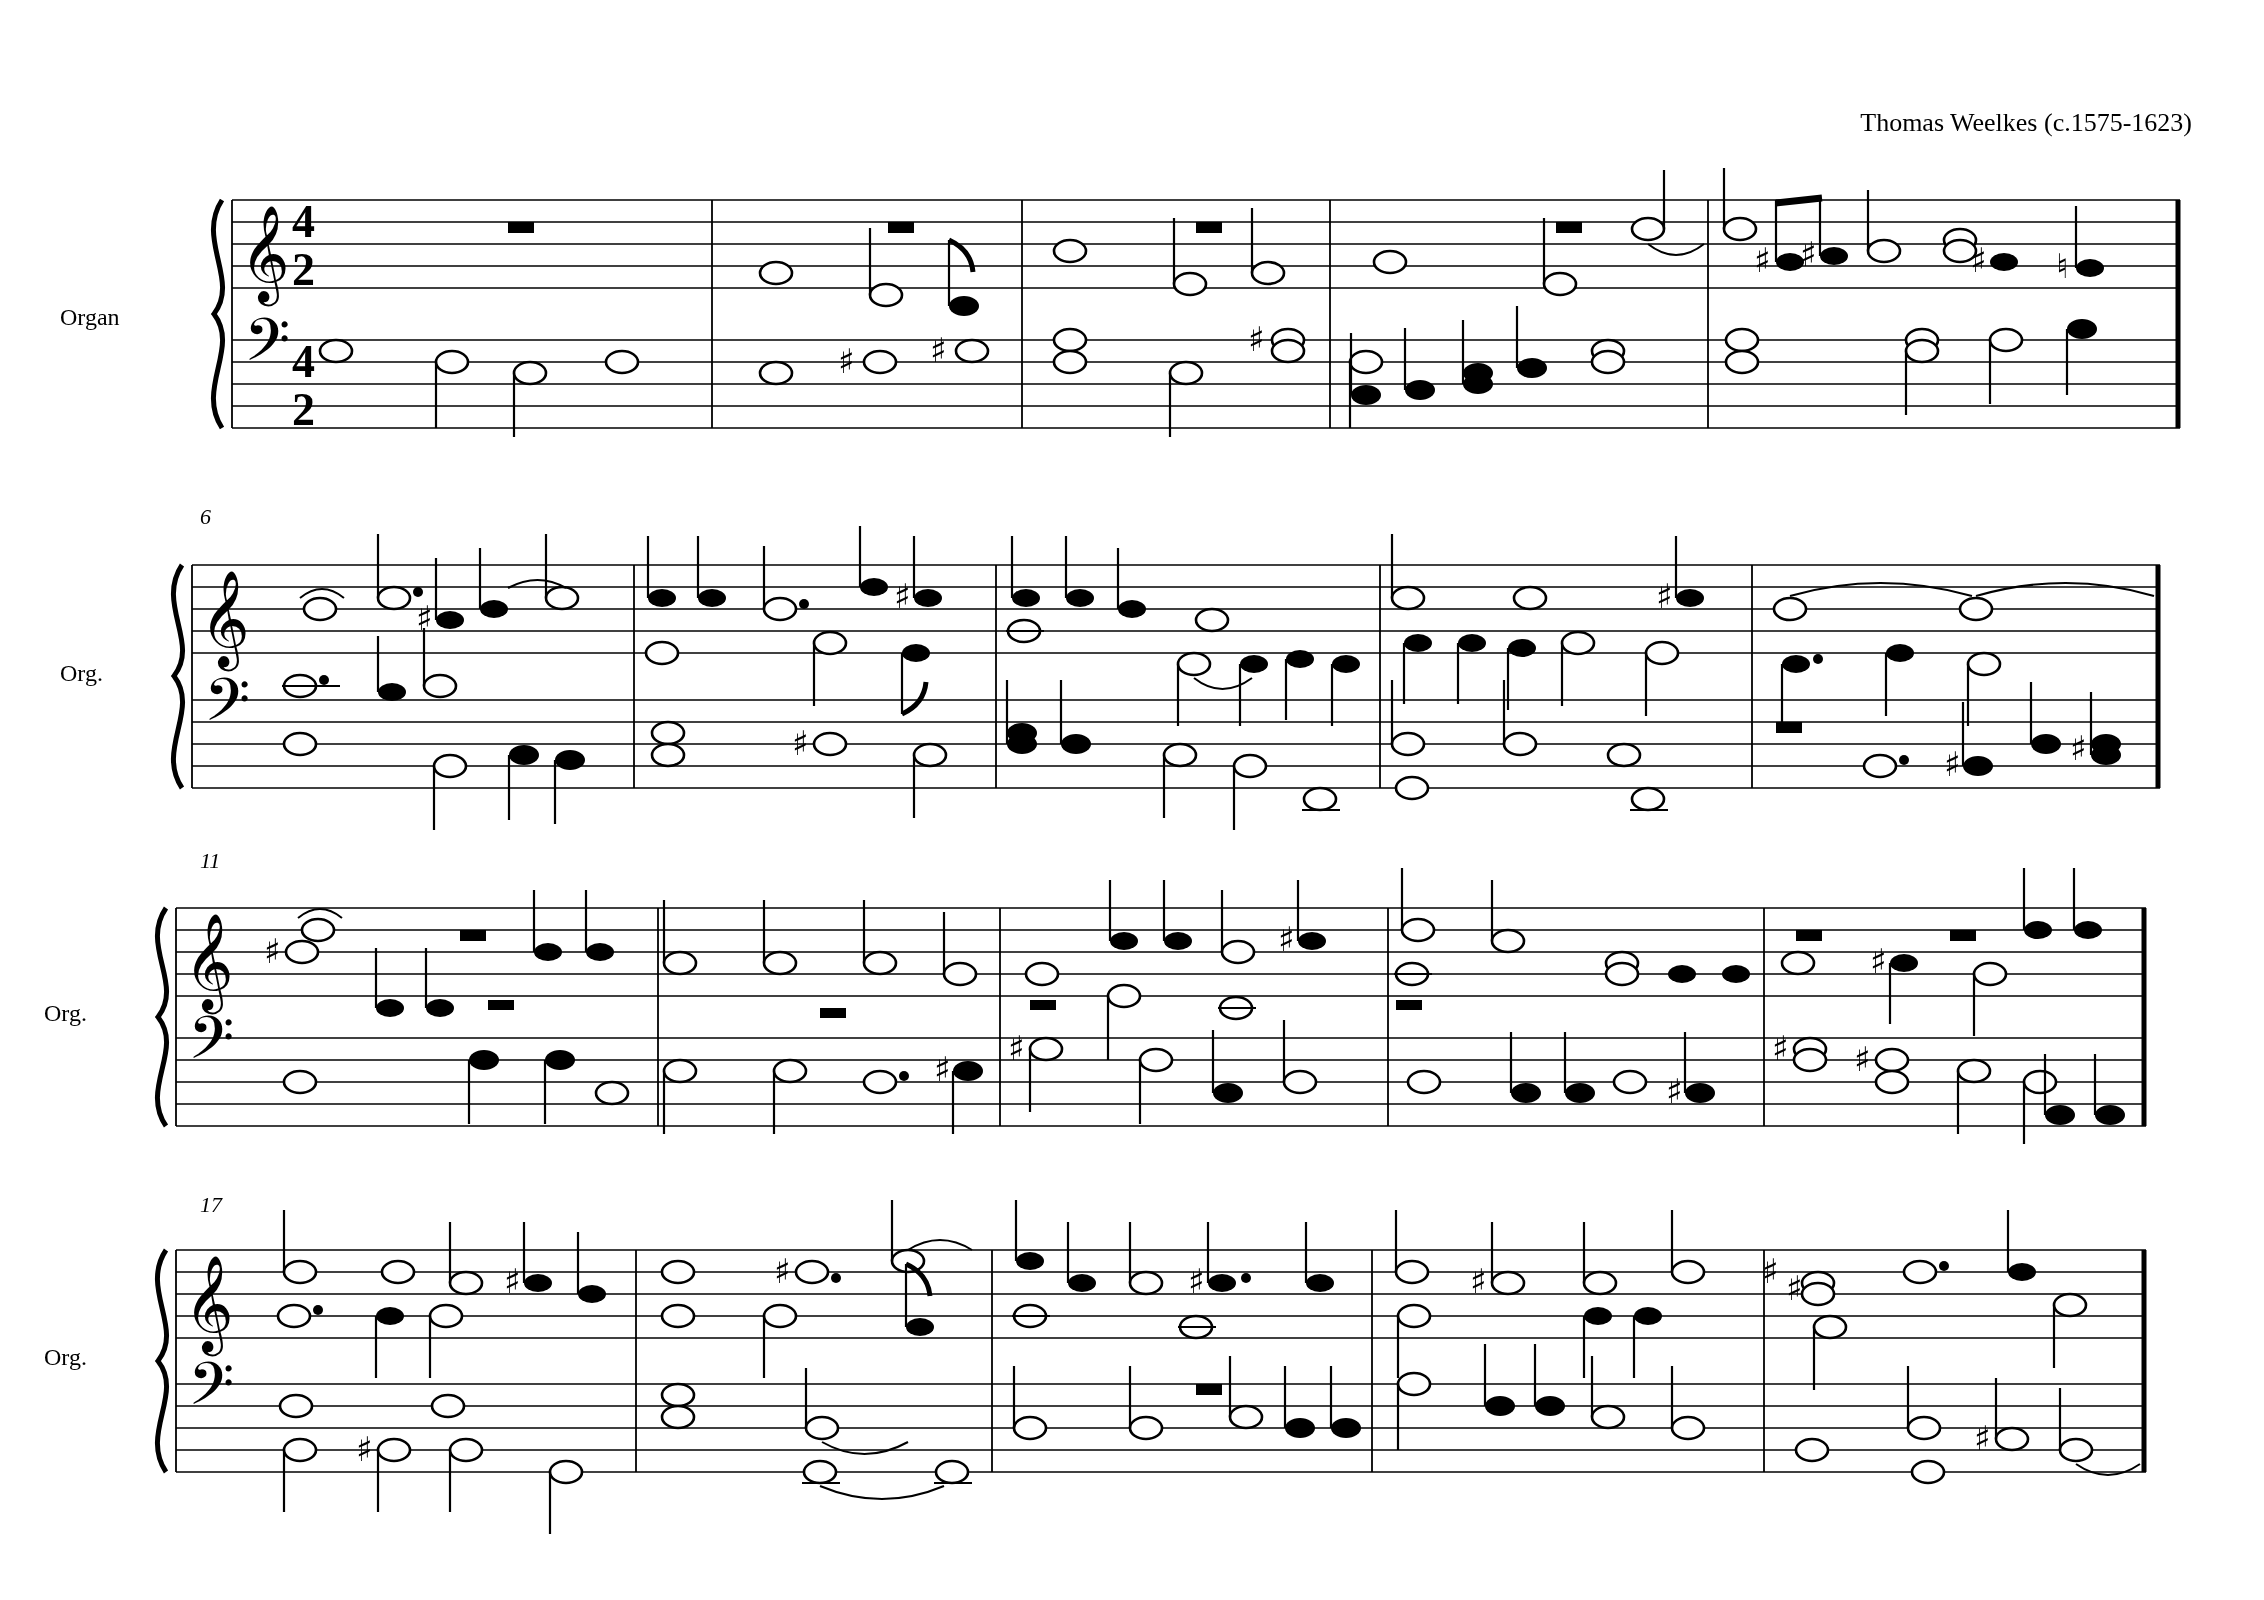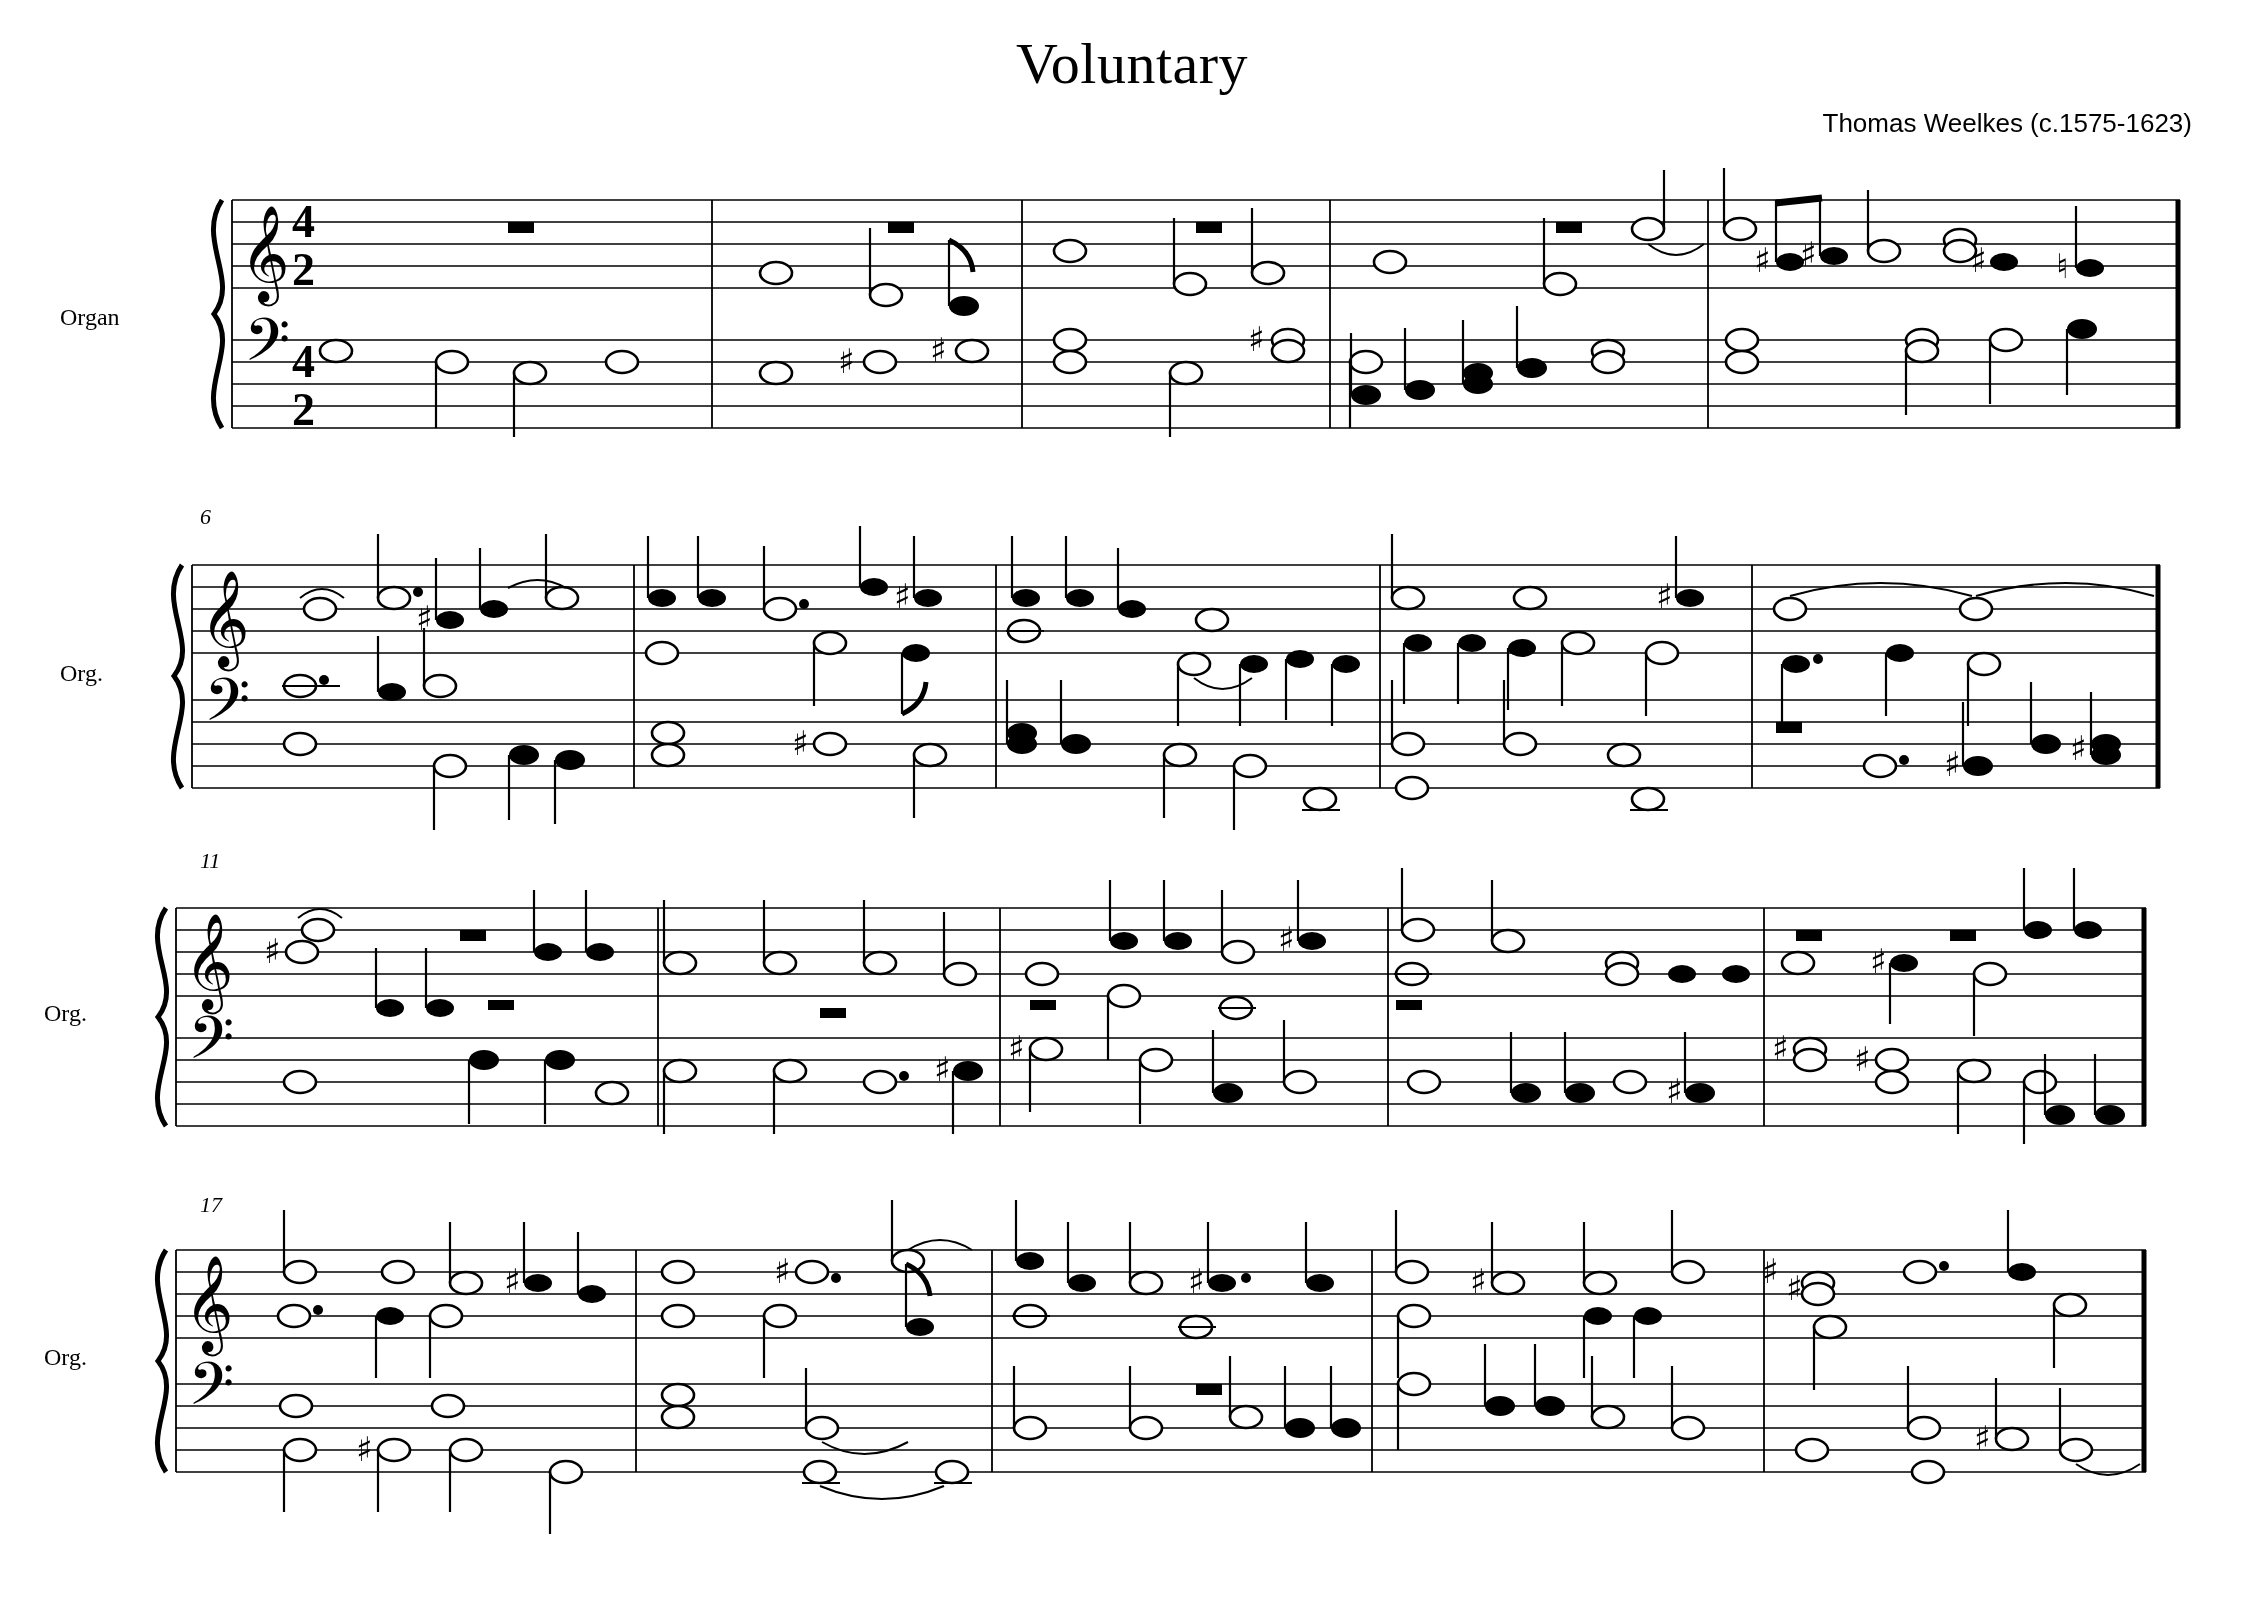--- a/index.html
+++ b/index.html
@@ -28,21 +28,21 @@
     text-align: center;
     font-size: 58px;
     font-family: "Liberation Serif", serif;
     letter-spacing: 0.5px;
   }
   .composer {
     position: absolute;
     top: 108px;
     right: 72px;
     font-size: 26px;
-    font-family: Liberation Sans, sans-serif;
+    font-family: Liberation Serif, serif;
   }
   .instrument-label {
     position: absolute;
     font-size: 24px;
     font-family: "Liberation Serif", serif;
     text-align: left;
   }
   .measure-number {
     position: absolute;
     font-size: 22px;
@@ -122,21 +122,20 @@
   }
   .dot {
     fill: #000000;
   }
 </style>
 </head>
 <body>
 
 <div class="page">
 
-  <div class="title">Voluntary</div>
   <div class="composer">Thomas  Weelkes (c.1575-1623)</div>
 
   <div class="instrument-label" style="top:304px; left:60px; width:130px;">Organ</div>
 
   <svg class="score-svg" width="2264" height="1600" viewBox="0 0 2264 1600">
 
     <g>
 
       <g>
         <line class="staff-line" x1="232" y1="200" x2="2180" y2="200"></line>

